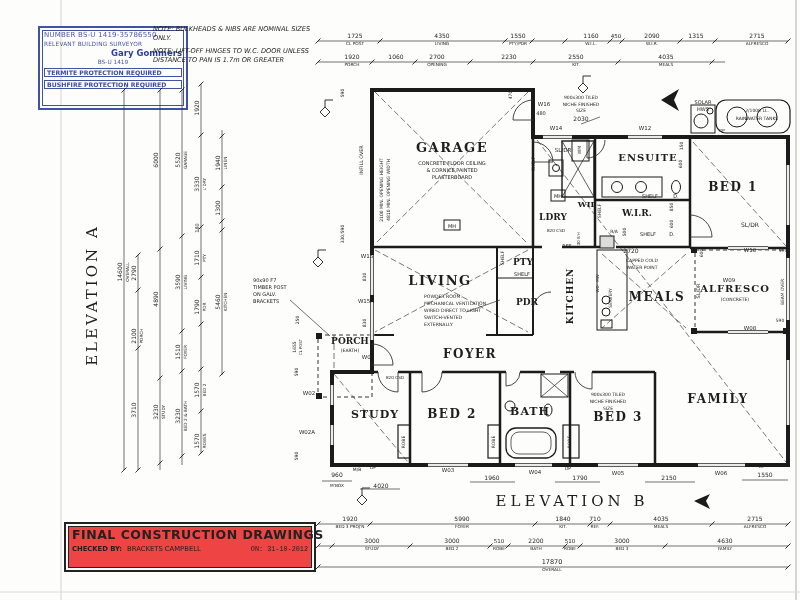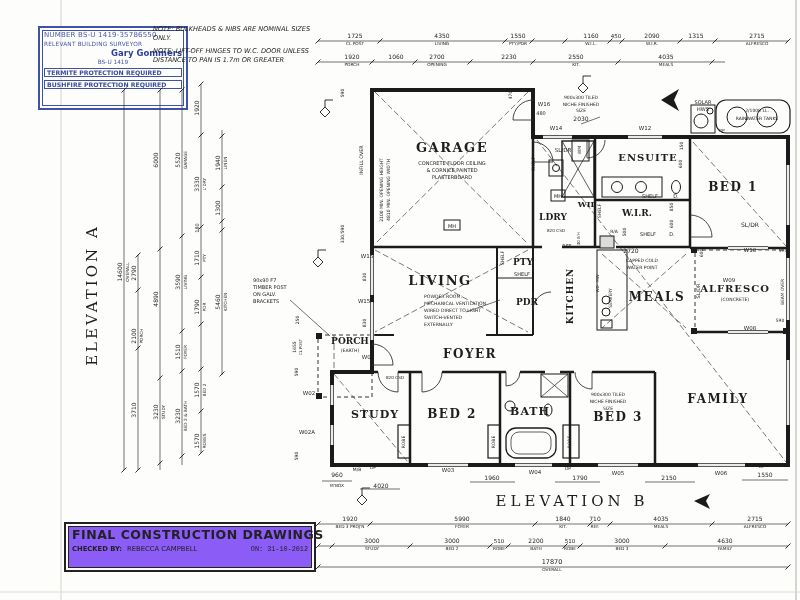--- a/index.html
+++ b/index.html
@@ -15,21 +15,21 @@
   .stamp .name{font-size:8.5px;font-weight:bold;color:#2b3f9e;text-align:right;margin-top:1px;}
   .stamp .reg{font-size:5.8px;text-align:center;margin-top:1px;}
   .stamp .pbox{border:1px solid #4052a6;font-size:6.2px;font-weight:bold;margin-top:3px;
                padding:0 2px;white-space:nowrap;color:#3b4da0;}
   
   .notes{left:153px;top:25px;width:158px;font-size:6.6px;line-height:1.3;color:#1e1e1e;font-style:italic;}
   .notes p{margin:0 0 5px 0;}
   
   .tblock{left:64px;top:522px;width:236px;height:40px;border:2px solid #222;
           box-shadow:inset 0 0 0 2px #fdfdfb, inset 0 0 0 3px #222;
-          padding:3px 6px;background:#8b5cf6;}
+          padding:3px 6px;background:#ef4444;}
   .tblock .t1{font-size:12.5px;font-weight:bold;letter-spacing:.5px;white-space:nowrap;}
   .tblock .t2{font-size:6.8px;margin-top:3px;display:flex;gap:5px;align-items:baseline;justify-content:flex-end;}
   .tblock .t2 .lbl{font-weight:bold;}
   .tblock .t2 .on{margin-left:auto;font-family:Liberation Mono, monospace;}
   svg{position:absolute;left:0;top:0;}
 </style>
 </head>
 <body>
 
 <div id="stage">
@@ -398,17 +398,17 @@
         <text x="220" y="208" font-size="6" text-anchor="middle" font-family="&quot;DejaVu Sans&quot;, sans-serif" transform="rotate(-90 220 208)">1300</text>
         <text x="220" y="302" font-size="6" text-anchor="middle" font-family="&quot;DejaVu Sans&quot;, sans-serif" transform="rotate(-90 220 302)">5460</text>
         <text x="227" y="302" font-size="4.3" text-anchor="middle" font-family="&quot;DejaVu Sans&quot;, sans-serif" transform="rotate(-90 227 302)">KITCHEN</text>
       </g>
   </svg>
 
   <div class="abs tblock">
     <div class="t1">FINAL CONSTRUCTION DRAWINGS</div>
     <div class="t2">
       <span class="lbl">CHECKED BY:</span>
-      <span>REBECCA CAMPBELL</span>
+      <span>BRACKETS CAMPBELL</span>
       <span class="on"><span>ON:</span> <span>31-10-2012</span></span>
     </div>
   </div>
 </div>
 
 </body></html>

